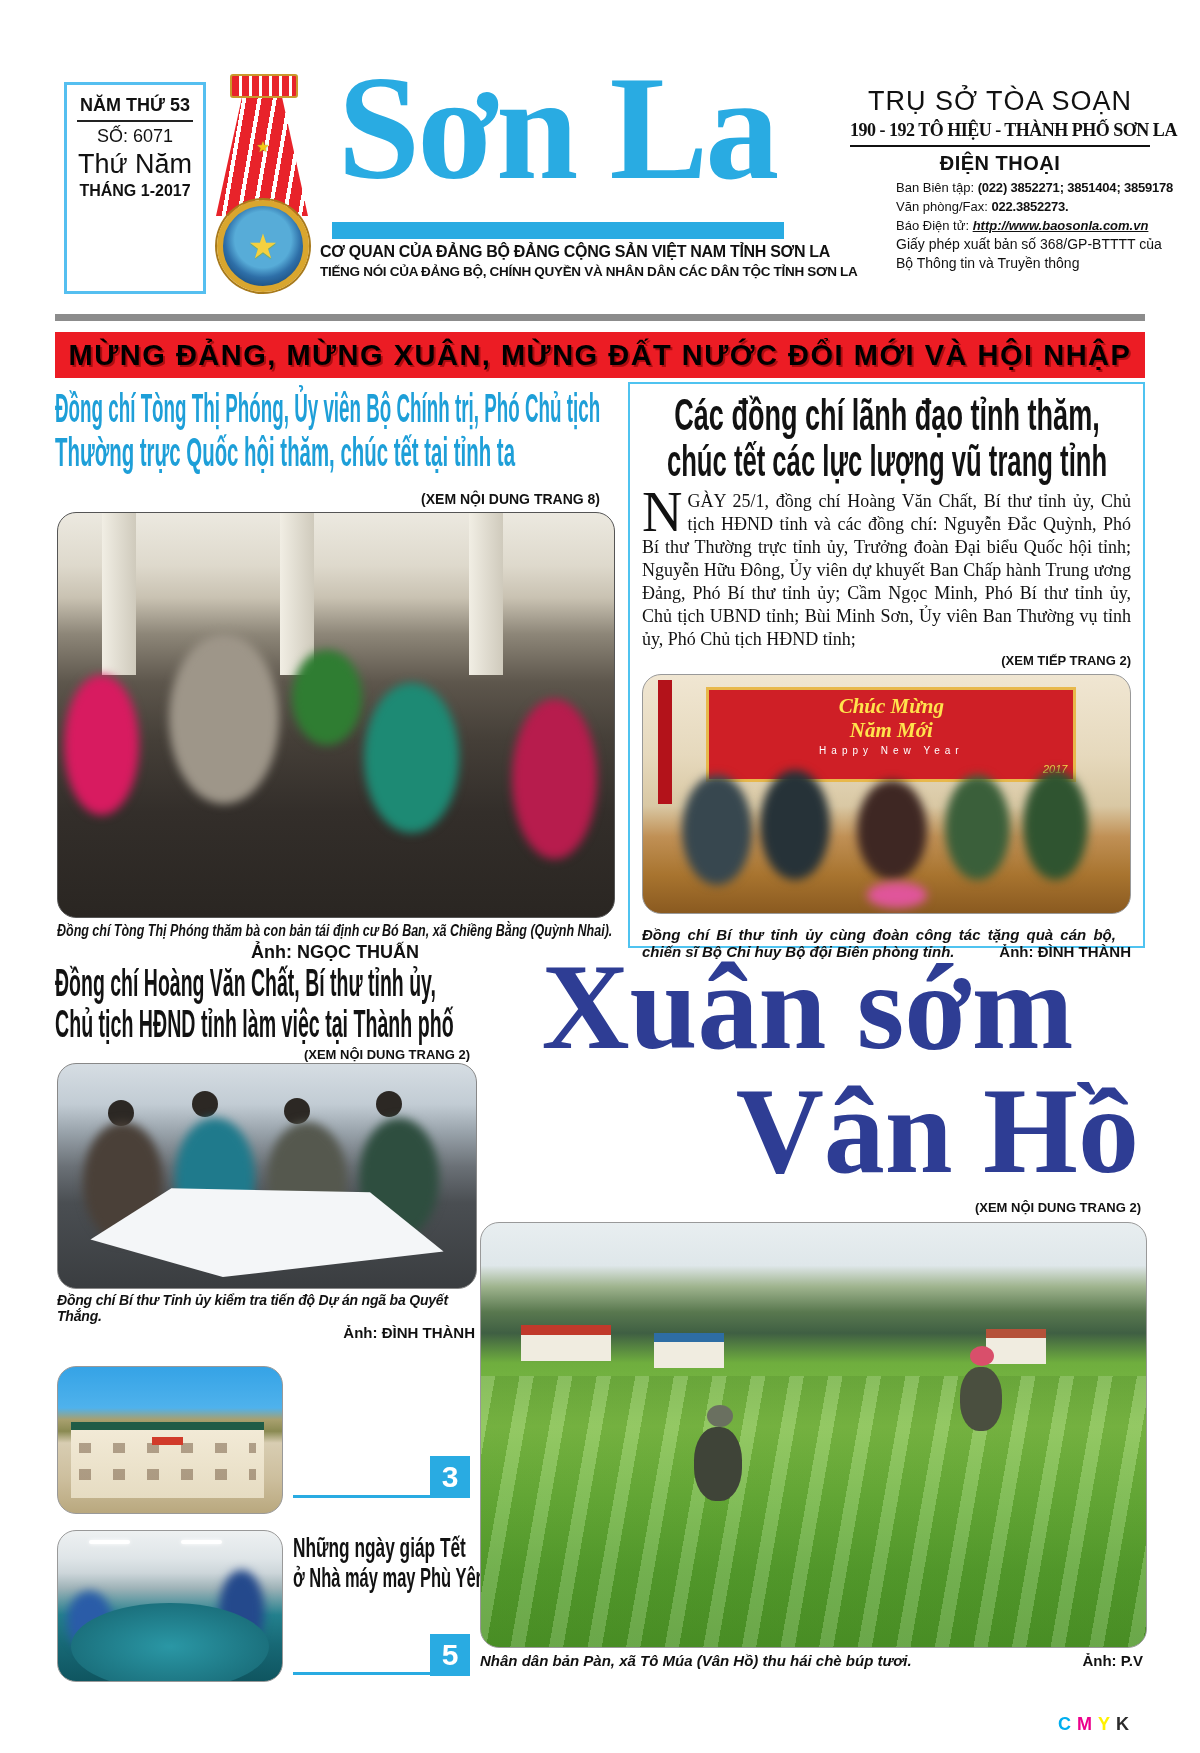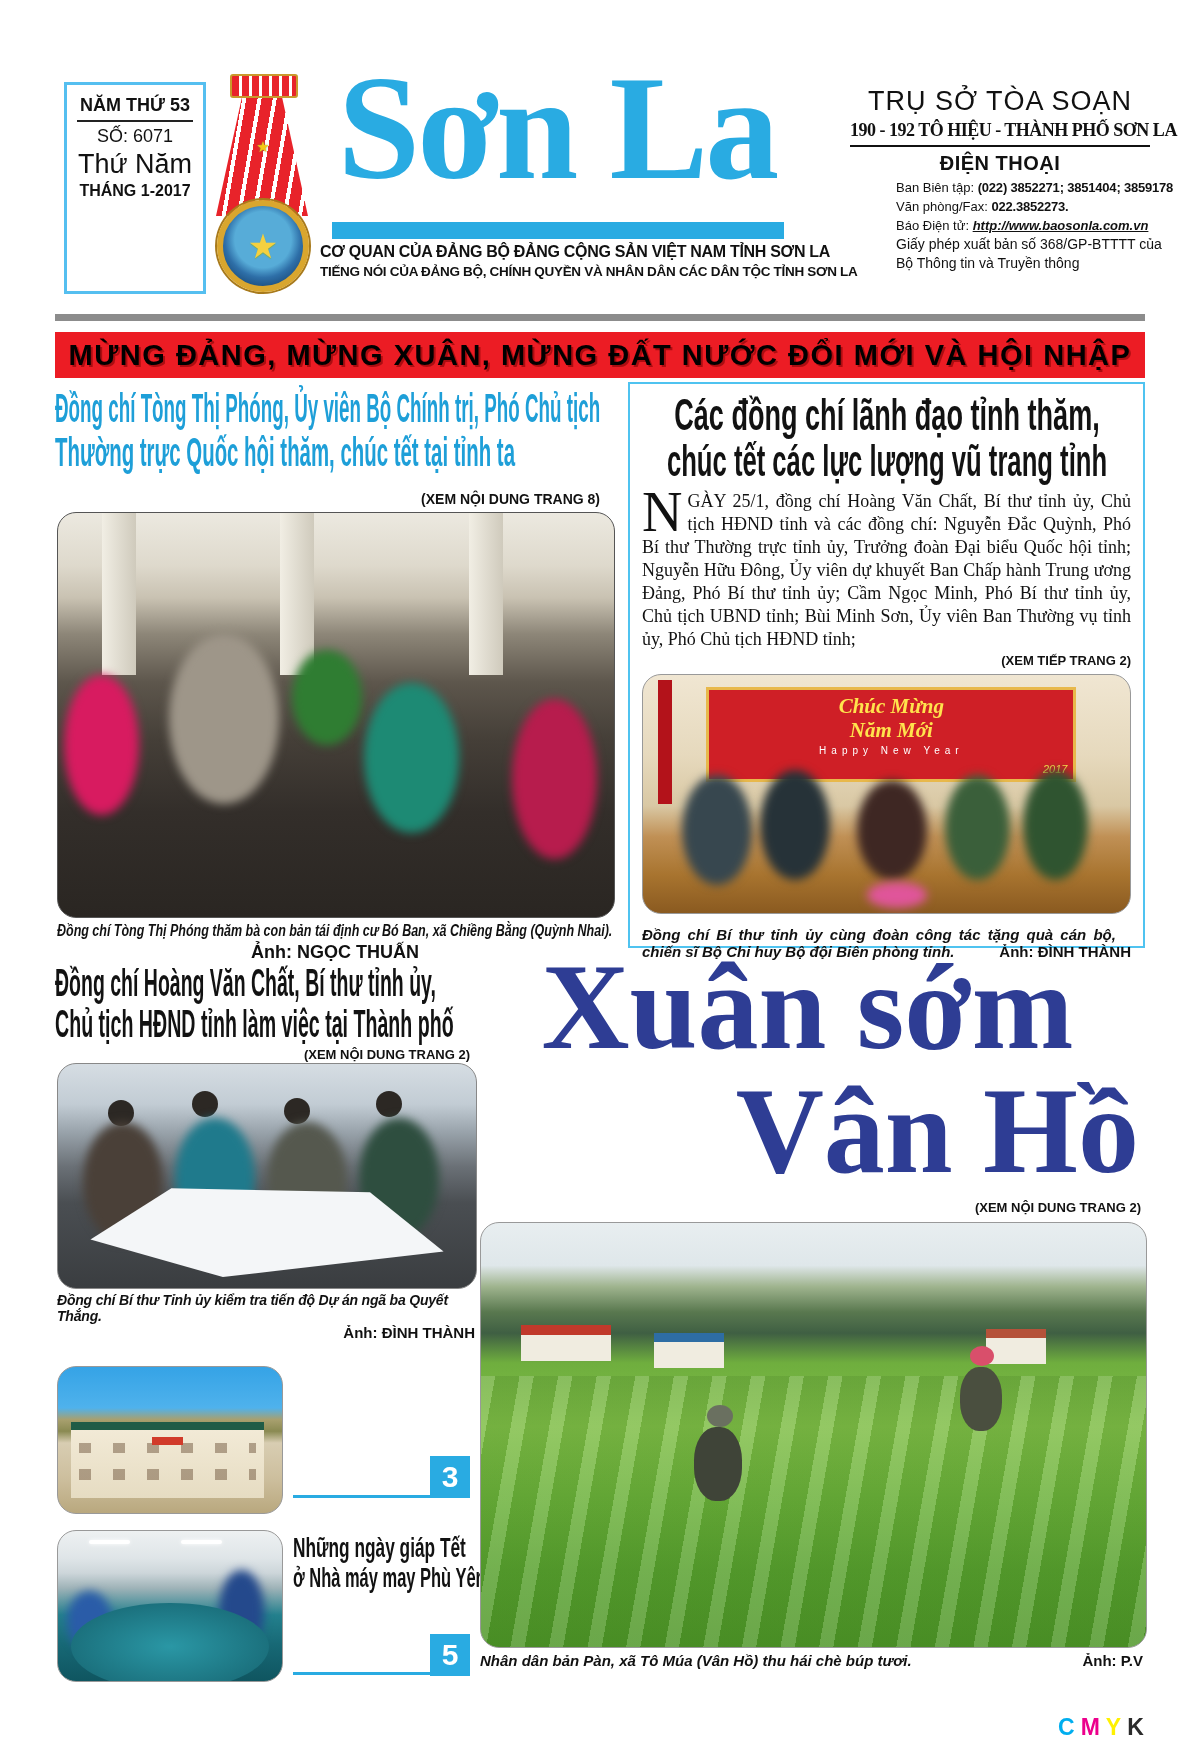--- a/index.html
+++ b/index.html
@@ -102,21 +102,21 @@
   .fac-pile{position:absolute;left:6%;bottom:-6%;width:88%;height:58%;border-radius:50%;
             background:radial-gradient(#2a97a5,#15616d);}
   .fac-light{position:absolute;top:6%;width:18%;height:4px;background:#fff;border-radius:2px;box-shadow:0 0 4px #fff;}
   .ph-tea{background:linear-gradient(180deg,#e8eef0 0,#dfe7ea 10%,#9fb48e 15%,#59784f 21%,#3f5f43 26%,#6fae3e 33%,#7fbe46 48%,#6cb23a 64%,#58a12e 82%,#4e9627 100%);}
   .tea-rows{position:absolute;left:0;right:0;top:36%;bottom:0;
             background:repeating-linear-gradient(100deg,rgba(255,255,255,.16) 0 14px,rgba(20,60,10,.10) 14px 38px);}
   .house{position:absolute;height:26px;background:#f0ece0;}
   .person{position:absolute;border-radius:45%;}
 
   .caption-row{position:relative;}
-  .cmyk{left:1058px;top:1714px;font-weight:bold;font-size:23px;letter-spacing:6px;}
+  .cmyk{left:1058px;top:1714px;font-weight:bold;font-size:18px;letter-spacing:6px;}
 </style>
 </head>
 <body>
 
 <div id="page">
 
   <div class="abs issue-box">
     <div class="iy">NĂM THỨ 53</div>
     <div class="in">SỐ: 6071</div>
     <div class="iw">Thứ Năm</div>

